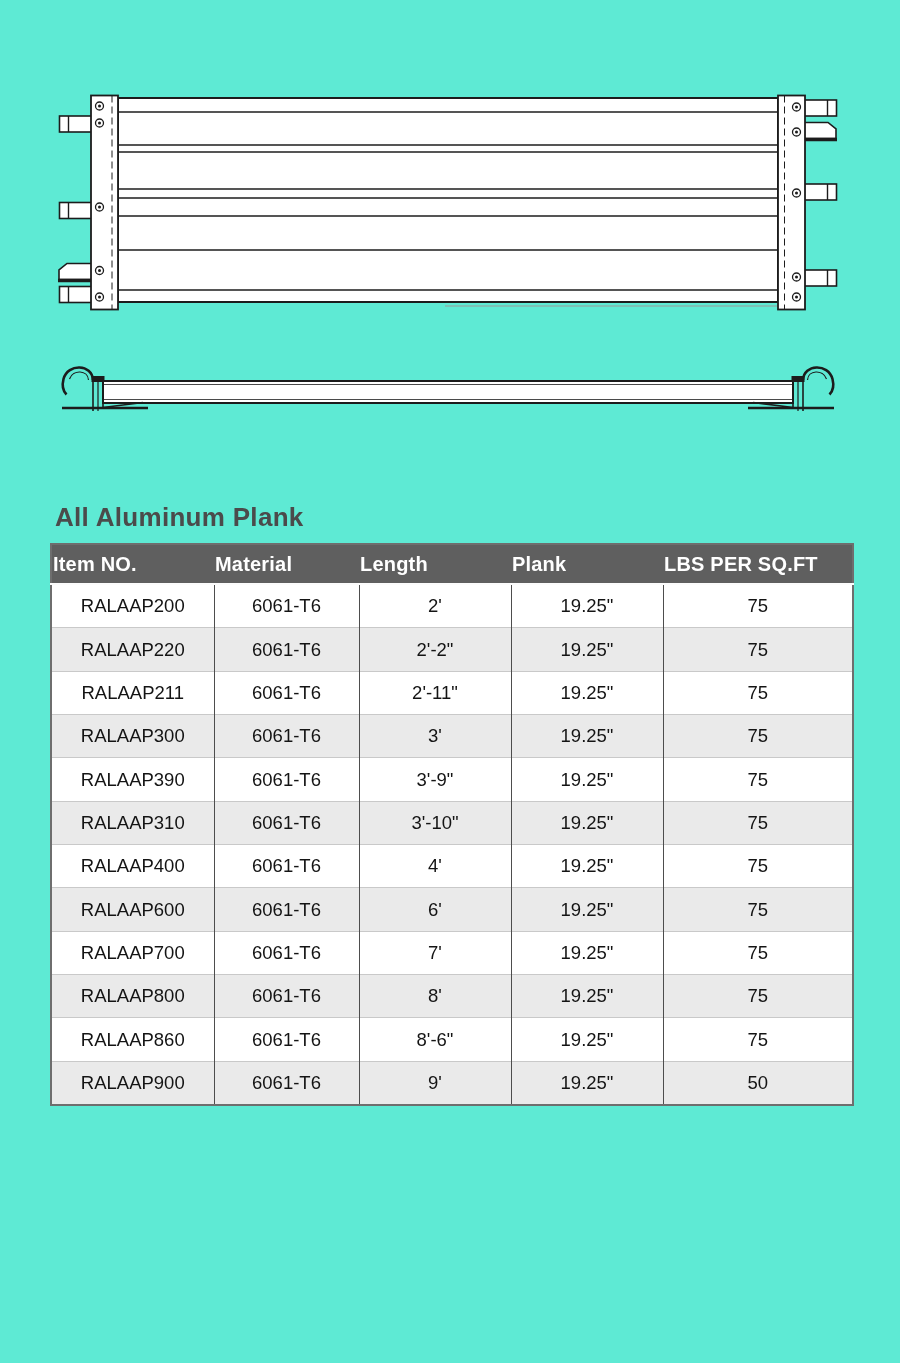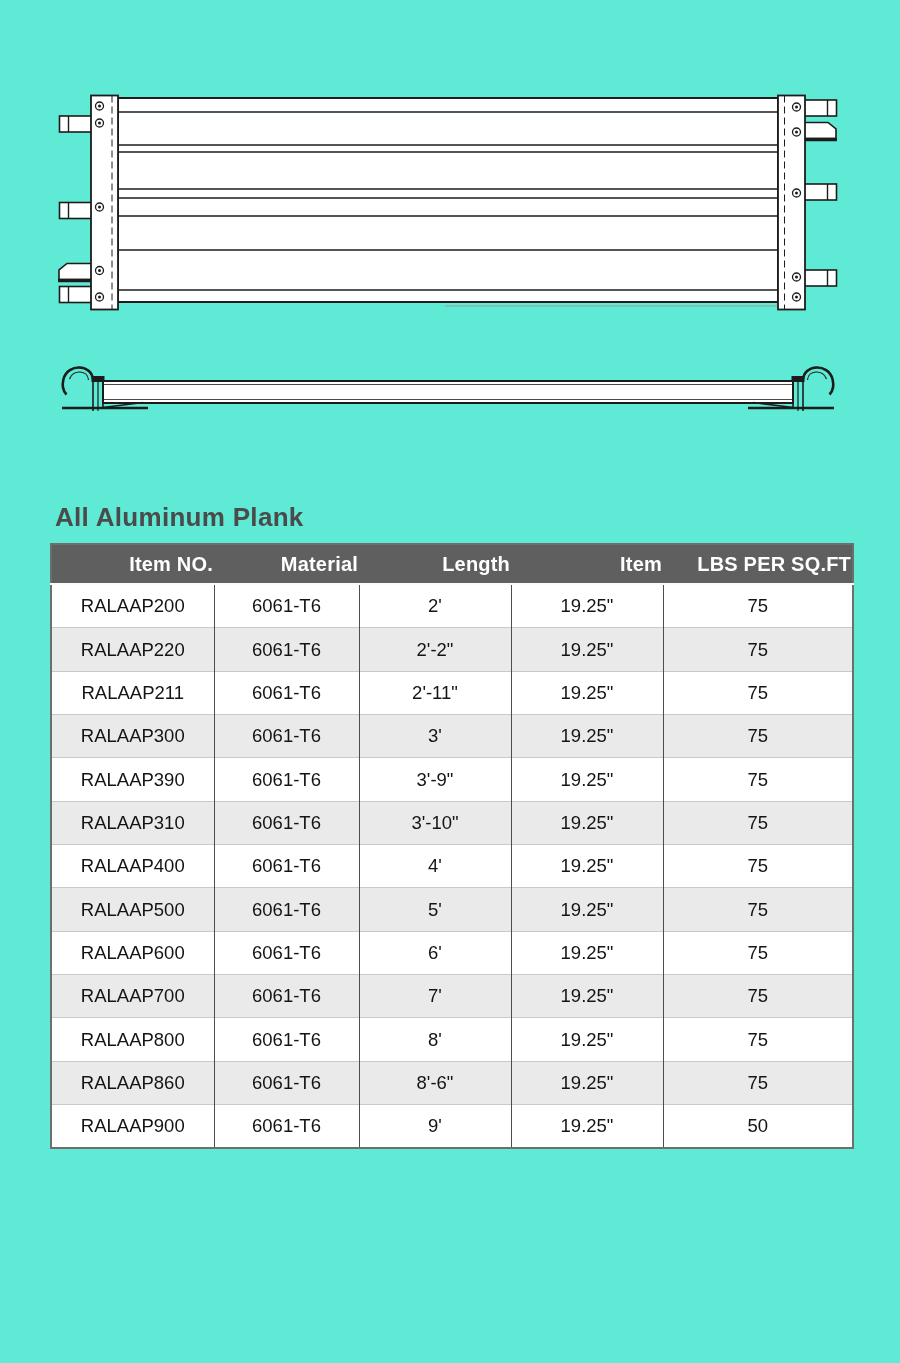--- a/index.html
+++ b/index.html
@@ -6,21 +6,21 @@
   .page{position:relative;width:900px;height:1363px;background:#5eead4;
         font-family:"Liberation Sans",sans-serif;overflow:hidden;}
   .drawing-top{position:absolute;left:55px;top:92px;}
   .drawing-side{position:absolute;left:55px;top:353px;}
   .section-title{position:absolute;left:55px;top:502px;margin:0;
         font-size:26px;font-weight:700;color:#4b4b4b;letter-spacing:.3px;}
   table.spec{position:absolute;left:50px;top:543px;width:802px;
         border-collapse:collapse;table-layout:fixed;
         border:2px solid var(--outer-border,#6e6e6e);}
   table.spec th{background:var(--header-bg,#5f5f5f);color:var(--header-text,#fff);
-        font-size:20px;font-weight:700;height:36px;text-align:right;
+        font-size:20px;font-weight:700;height:36px;text-align:left;
         border-bottom:2px solid #fcfcfc;letter-spacing:.2px;}
   table.spec td{text-align:center;vertical-align:middle;font-size:18.5px;color:#141414;
         height:40.35px;
         border-left:1.5px solid var(--grid-v,#4d4d4d);
         border-right:1.5px solid var(--grid-v,#4d4d4d);
         border-top:1px solid var(--grid-h,#c9c9c9);}
   table.spec tbody tr{background:#ffffff;}
   table.spec tbody tr:nth-child(even){background:var(--alt-row,#eaeaea);}
 </style>
 </head>
@@ -140,21 +140,21 @@
         <col style="width:145px">
         <col style="width:152px">
       <col style="width:152px">
         <col style="width:190px">
     </colgroup>
     <thead>
       <tr>
         <th>Item NO.</th>
         <th>Material</th>
         <th>Length</th>
-        <th>Item</th>
+        <th>Plank</th>
         <th>LBS PER SQ.FT</th>
       </tr>
     </thead>
     <tbody>
         <tr>
           <td>RALAAP200</td>
           <td>6061-T6</td>
           <td>2'</td>
           <td>19.25"</td>
           <td>75</td>
@@ -195,27 +195,20 @@
           <td>75</td>
         </tr>
         <tr>
           <td>RALAAP400</td>
           <td>6061-T6</td>
           <td>4'</td>
           <td>19.25"</td>
           <td>75</td>
         </tr>
         <tr>
-          <td>RALAAP500</td>
-          <td>6061-T6</td>
-          <td>5'</td>
-          <td>19.25"</td>
-          <td>75</td>
-        </tr>
-        <tr>
           <td>RALAAP600</td>
           <td>6061-T6</td>
           <td>6'</td>
           <td>19.25"</td>
           <td>75</td>
         </tr>
         <tr>
           <td>RALAAP700</td>
           <td>6061-T6</td>
           <td>7'</td>

